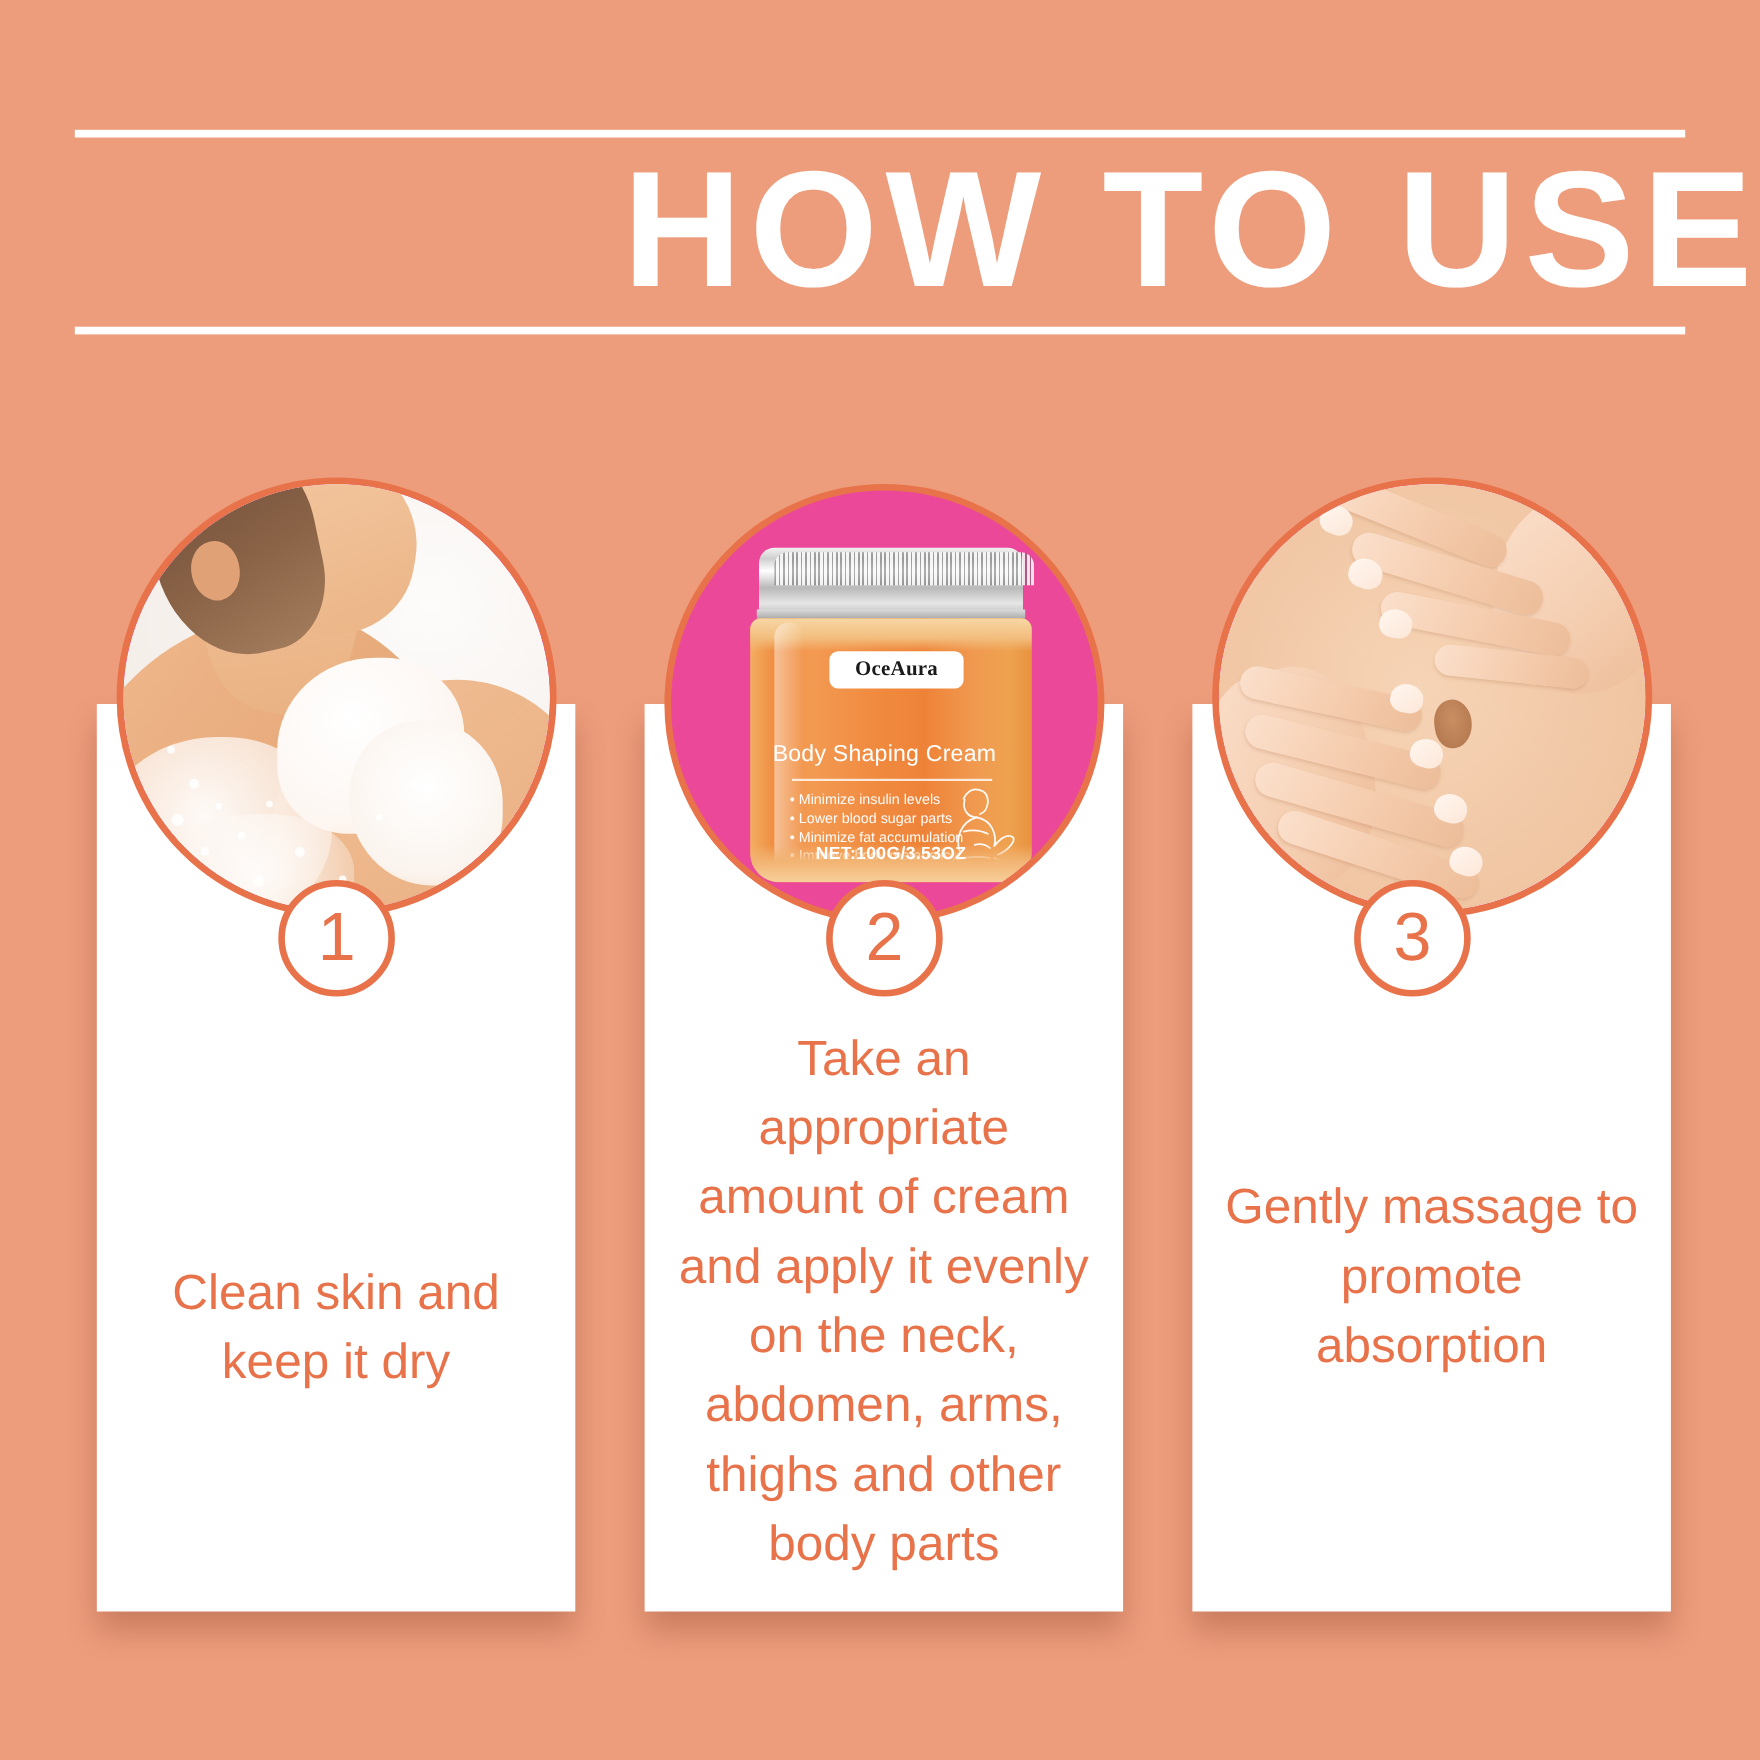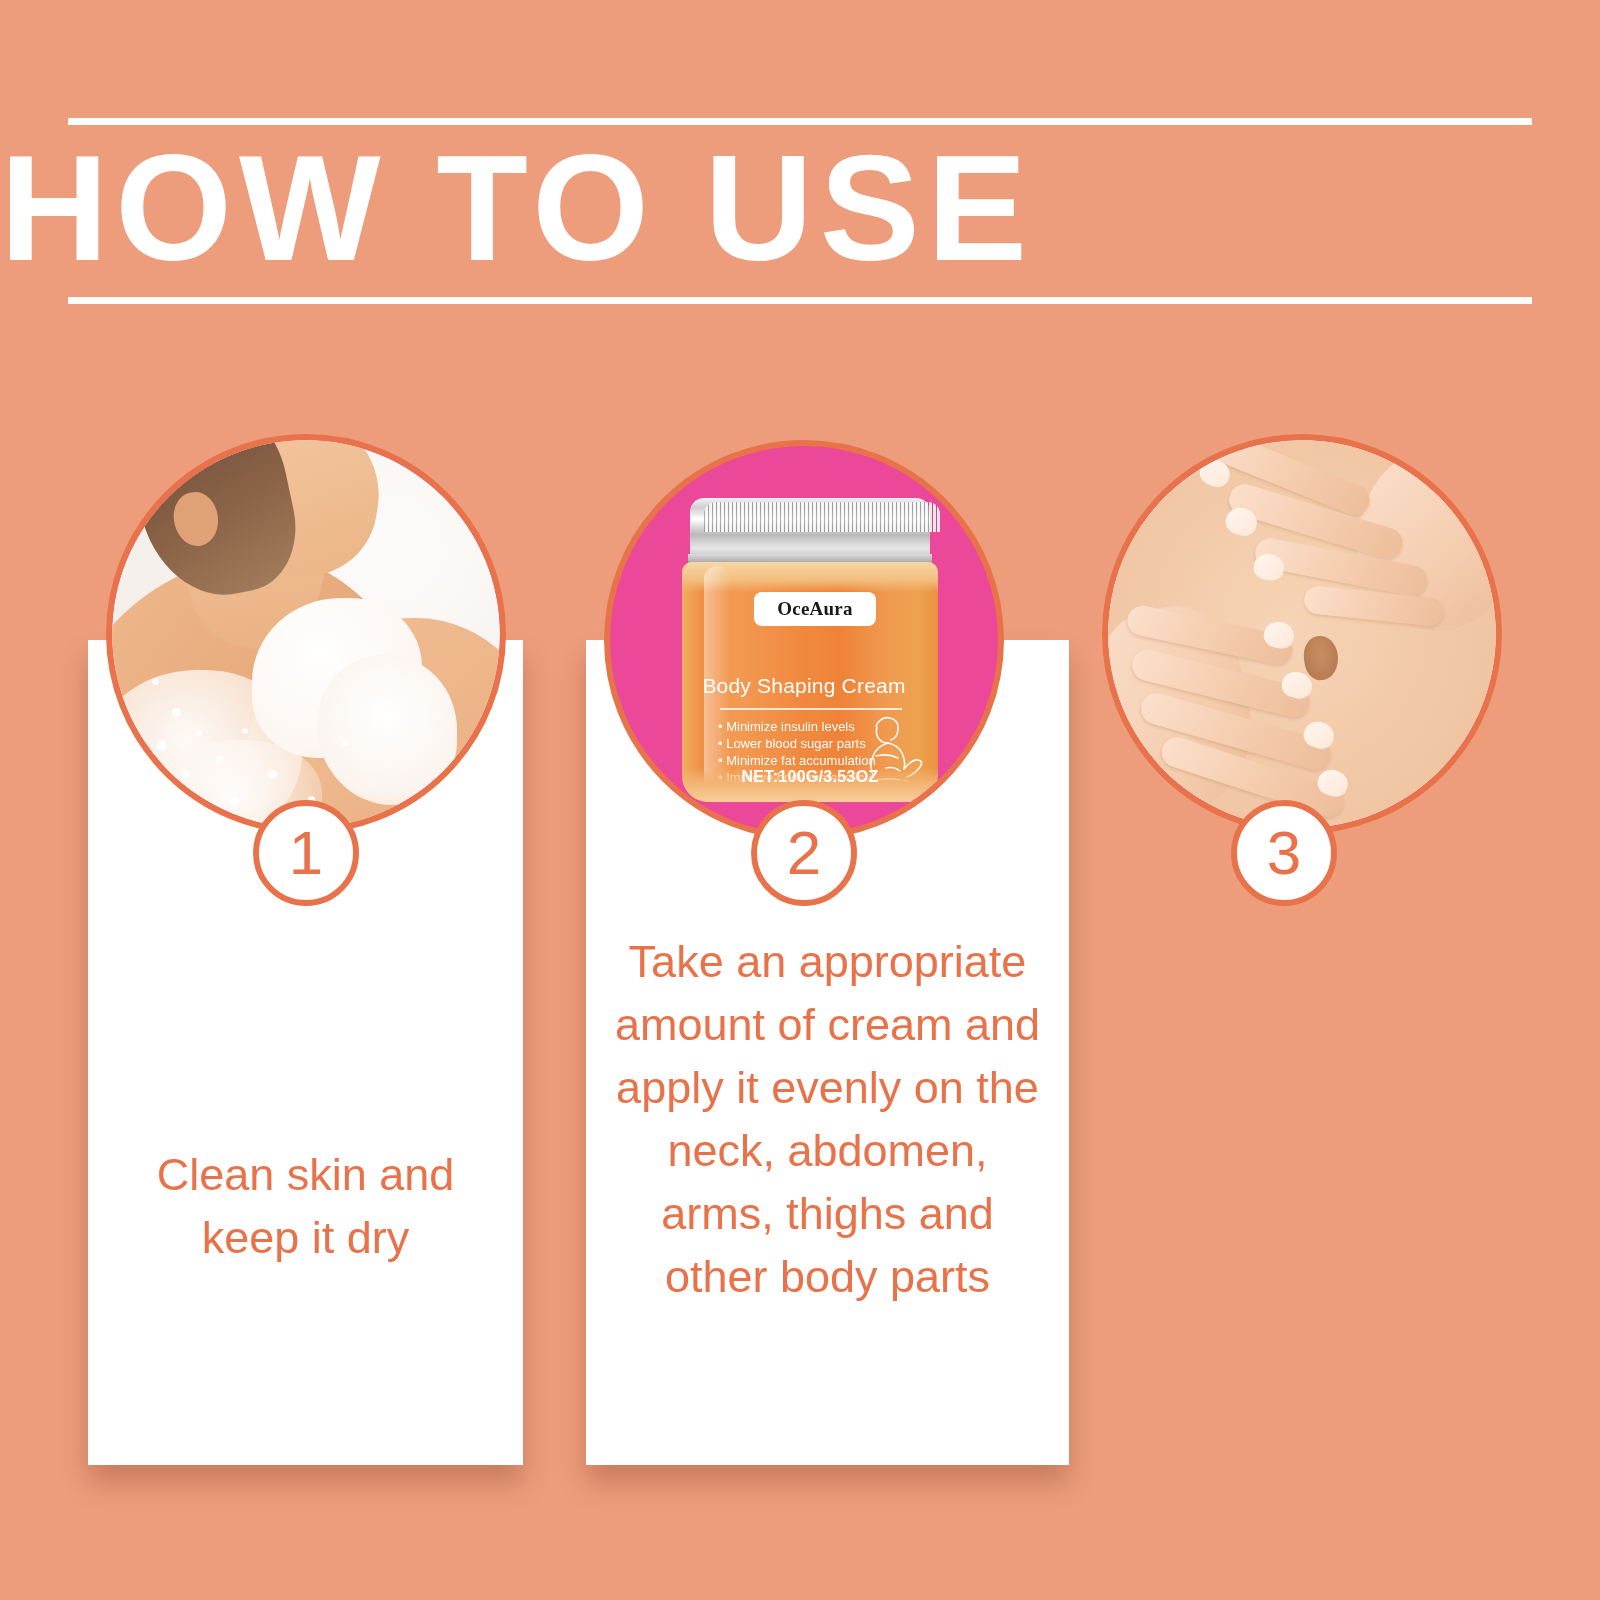--- a/index.html
+++ b/index.html
@@ -14,21 +14,21 @@
   .header{
     position:absolute;left:0;top:0;width:1600px;height:400px;
   }
   .rule{
     position:absolute;left:68px;width:1464px;height:7px;background:#ffffff;
   }
   .rule-top{top:118px;}
   .rule-bottom{top:297px;}
   .page-title{
     position:absolute;left:0;top:126px;width:1600px;
-    text-align:left;
+    text-align:right;
     color:#ffffff;
     font-size:150px;
     font-weight:bold;
     letter-spacing:7px;
     line-height:165px;
     font-family:"Liberation Sans", sans-serif;
   }
 
   
   .cards{
@@ -36,21 +36,21 @@
   }
   .card{
     position:absolute;
     top:640px;
     width:435px;
     height:825px;
     background:#ffffff;
     box-shadow:0 18px 26px rgba(120,50,25,0.30);
   }
   .card-1{left:88px;}
-  .card-2{left:586px;padding-left:48px;}
+  .card-2{left:586px;}
   .card-3{left:1084px;}
 
   .caption{
     position:absolute;
     left:26px;right:26px;
     text-align:center;
     color:#e8734a;
     font-size:45px;
     line-height:63px;
     font-family:"Liberation Sans", sans-serif;
@@ -274,20 +274,23 @@
 <div class="cards">
 
   <div class="card card-1">
     <div class="caption cap-1">Clean skin and keep it dry</div>
   </div>
 
   <div class="card card-2">
     <div class="caption cap-2">Take an appropriate amount of cream and apply it evenly on the neck, abdomen, arms, thighs and other body parts</div>
   </div>
 
+  <div class="card card-3">
+    <div class="caption cap-3">Gently massage to promote absorption</div>
+  </div>
 
   <div class="circle circle-1">
     <div class="circle-inner">
       <div class="c1-bg"></div>
       <div class="c1-body"></div>
       <div class="c1-shoulder"></div>
       <div class="c1-neck"></div>
       <div class="c1-head"></div>
       <div class="c1-hair"></div>
       <div class="c1-ear"></div>

